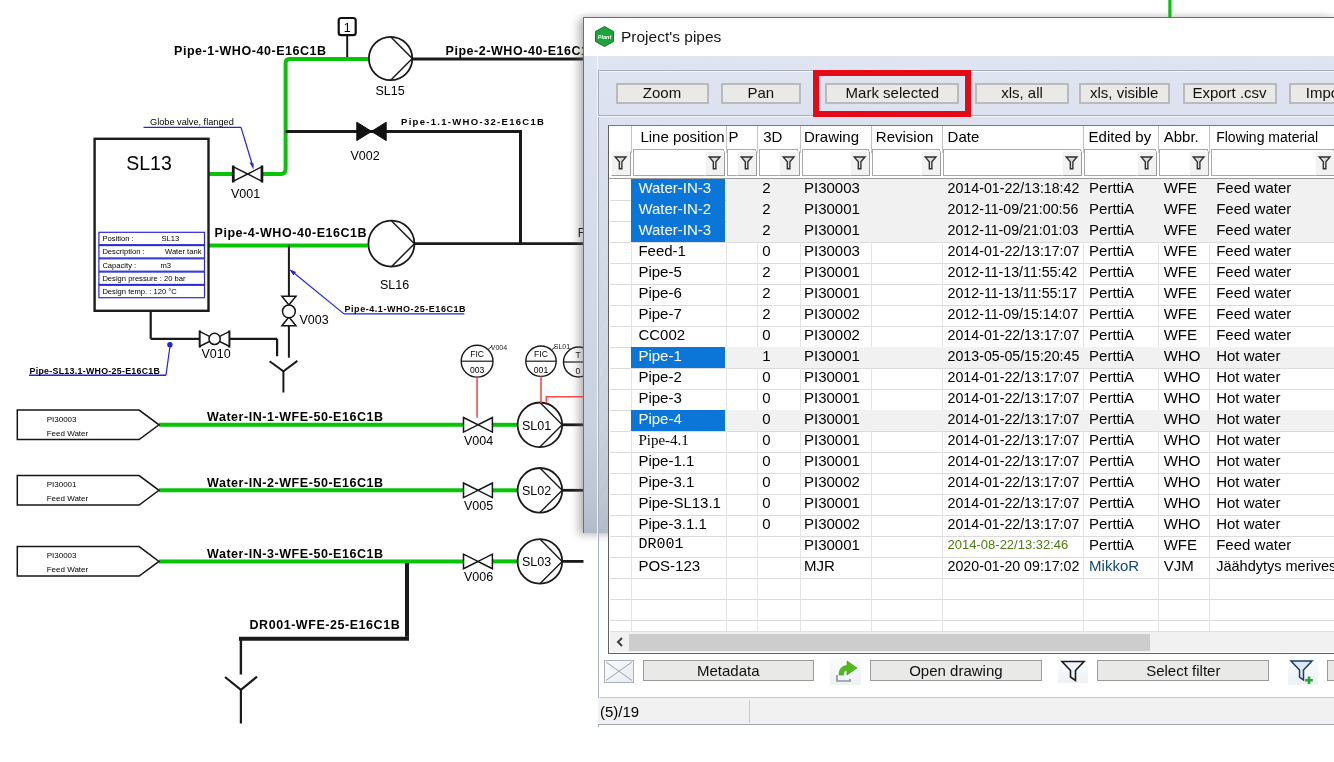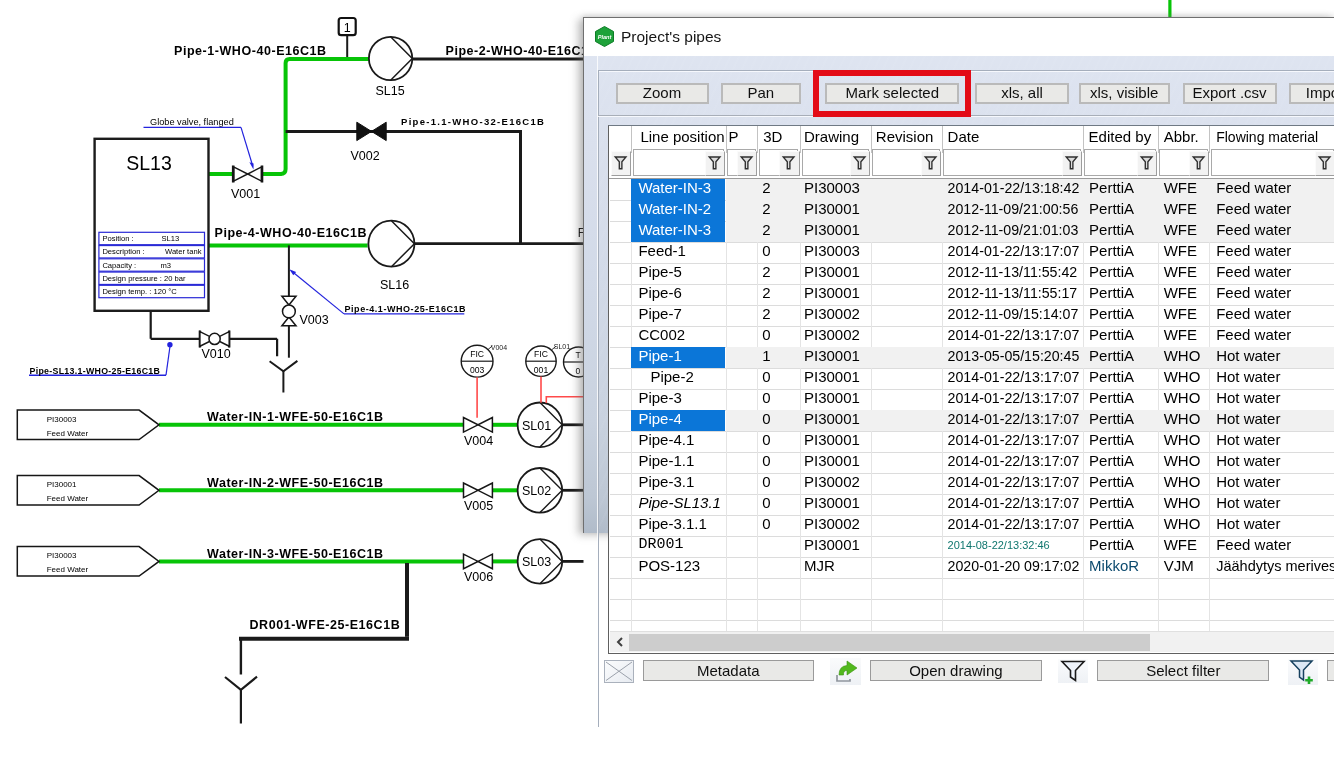--- a/index.html
+++ b/index.html
@@ -399,21 +399,21 @@
 <div class="ct" style="left:607.2px;top:200.5px;color:#000;">Feed water</div>
 <div style="position:absolute;left:116.5px;top:221.0px;width:610.5px;height:21.0px;background:#f1f1f1"></div>
 <div style="position:absolute;left:22.4px;top:221.0px;width:94.1px;height:21.0px;background:#0b76d8"></div>
 <div class="ct" style="left:29.4px;top:221.5px;color:#fff;">Pipe-1</div>
 <div class="ct" style="left:153.2px;top:221.5px;color:#000;">1</div>
 <div class="ct" style="left:195px;top:221.5px;color:#000;">PI30001</div>
 <div class="ct" style="left:338.6px;top:221.5px;color:#000;font-size:14.2px;">2013-05-05/15:20:45</div>
 <div class="ct" style="left:480.1px;top:221.5px;color:#000;">PerttiA</div>
 <div class="ct" style="left:554.7px;top:221.5px;color:#000;">WHO</div>
 <div class="ct" style="left:607.2px;top:221.5px;color:#000;">Hot water</div>
-<div class="ct" style="left:29.4px;top:242.5px;color:#000;margin-left:12px;">Pipe-2</div>
+<div class="ct" style="left:29.4px;top:242.5px;color:#000;">Pipe-2</div>
 <div class="ct" style="left:153.2px;top:242.5px;color:#000;">0</div>
 <div class="ct" style="left:195px;top:242.5px;color:#000;">PI30001</div>
 <div class="ct" style="left:338.6px;top:242.5px;color:#000;font-size:14.2px;">2014-01-22/13:17:07</div>
 <div class="ct" style="left:480.1px;top:242.5px;color:#000;">PerttiA</div>
 <div class="ct" style="left:554.7px;top:242.5px;color:#000;">WHO</div>
 <div class="ct" style="left:607.2px;top:242.5px;color:#000;">Hot water</div>
 <div class="ct" style="left:29.4px;top:263.5px;color:#000;">Pipe-3</div>
 <div class="ct" style="left:153.2px;top:263.5px;color:#000;">0</div>
 <div class="ct" style="left:195px;top:263.5px;color:#000;">PI30001</div>
 <div class="ct" style="left:338.6px;top:263.5px;color:#000;font-size:14.2px;">2014-01-22/13:17:07</div>
@@ -422,58 +422,58 @@
 <div class="ct" style="left:607.2px;top:263.5px;color:#000;">Hot water</div>
 <div style="position:absolute;left:116.5px;top:284.0px;width:610.5px;height:21.0px;background:#f1f1f1"></div>
 <div style="position:absolute;left:22.4px;top:284.0px;width:94.1px;height:21.0px;background:#0b76d8"></div>
 <div class="ct" style="left:29.4px;top:284.5px;color:#fff;">Pipe-4</div>
 <div class="ct" style="left:153.2px;top:284.5px;color:#000;">0</div>
 <div class="ct" style="left:195px;top:284.5px;color:#000;">PI30001</div>
 <div class="ct" style="left:338.6px;top:284.5px;color:#000;font-size:14.2px;">2014-01-22/13:17:07</div>
 <div class="ct" style="left:480.1px;top:284.5px;color:#000;">PerttiA</div>
 <div class="ct" style="left:554.7px;top:284.5px;color:#000;">WHO</div>
 <div class="ct" style="left:607.2px;top:284.5px;color:#000;">Hot water</div>
-<div class="ct" style="left:29.4px;top:305.5px;color:#000;">Pipe-4.1</div>
+<div class="ct" style="left:29.4px;top:305.5px;color:#000;font-family:Liberation Serif, serif;">Pipe-4.1</div>
 <div class="ct" style="left:153.2px;top:305.5px;color:#000;">0</div>
 <div class="ct" style="left:195px;top:305.5px;color:#000;">PI30001</div>
 <div class="ct" style="left:338.6px;top:305.5px;color:#000;font-size:14.2px;">2014-01-22/13:17:07</div>
 <div class="ct" style="left:480.1px;top:305.5px;color:#000;">PerttiA</div>
 <div class="ct" style="left:554.7px;top:305.5px;color:#000;">WHO</div>
 <div class="ct" style="left:607.2px;top:305.5px;color:#000;">Hot water</div>
 <div class="ct" style="left:29.4px;top:326.5px;color:#000;">Pipe-1.1</div>
 <div class="ct" style="left:153.2px;top:326.5px;color:#000;">0</div>
 <div class="ct" style="left:195px;top:326.5px;color:#000;">PI30001</div>
 <div class="ct" style="left:338.6px;top:326.5px;color:#000;font-size:14.2px;">2014-01-22/13:17:07</div>
 <div class="ct" style="left:480.1px;top:326.5px;color:#000;">PerttiA</div>
 <div class="ct" style="left:554.7px;top:326.5px;color:#000;">WHO</div>
 <div class="ct" style="left:607.2px;top:326.5px;color:#000;">Hot water</div>
 <div class="ct" style="left:29.4px;top:347.5px;color:#000;">Pipe-3.1</div>
 <div class="ct" style="left:153.2px;top:347.5px;color:#000;">0</div>
 <div class="ct" style="left:195px;top:347.5px;color:#000;">PI30002</div>
 <div class="ct" style="left:338.6px;top:347.5px;color:#000;font-size:14.2px;">2014-01-22/13:17:07</div>
 <div class="ct" style="left:480.1px;top:347.5px;color:#000;">PerttiA</div>
 <div class="ct" style="left:554.7px;top:347.5px;color:#000;">WHO</div>
 <div class="ct" style="left:607.2px;top:347.5px;color:#000;">Hot water</div>
-<div class="ct" style="left:29.4px;top:368.5px;color:#000;font-style:italic;">Pipe-SL13.1</div>
+<div class="ct" style="left:29.4px;top:368.5px;color:#000;">Pipe-SL13.1</div>
 <div class="ct" style="left:153.2px;top:368.5px;color:#000;">0</div>
 <div class="ct" style="left:195px;top:368.5px;color:#000;">PI30001</div>
 <div class="ct" style="left:338.6px;top:368.5px;color:#000;font-size:14.2px;">2014-01-22/13:17:07</div>
 <div class="ct" style="left:480.1px;top:368.5px;color:#000;">PerttiA</div>
 <div class="ct" style="left:554.7px;top:368.5px;color:#000;">WHO</div>
 <div class="ct" style="left:607.2px;top:368.5px;color:#000;">Hot water</div>
 <div class="ct" style="left:29.4px;top:389.5px;color:#000;">Pipe-3.1.1</div>
 <div class="ct" style="left:153.2px;top:389.5px;color:#000;">0</div>
 <div class="ct" style="left:195px;top:389.5px;color:#000;">PI30002</div>
 <div class="ct" style="left:338.6px;top:389.5px;color:#000;font-size:14.2px;">2014-01-22/13:17:07</div>
 <div class="ct" style="left:480.1px;top:389.5px;color:#000;">PerttiA</div>
 <div class="ct" style="left:554.7px;top:389.5px;color:#000;">WHO</div>
 <div class="ct" style="left:607.2px;top:389.5px;color:#000;">Hot water</div>
 <div class="ct" style="left:29.4px;top:410.5px;color:#000;font-family:Liberation Mono, monospace;">DR001</div>
 <div class="ct" style="left:195px;top:410.5px;color:#000;">PI30001</div>
-<div class="ct" style="left:338.6px;top:410.5px;color:#0f766e;font-size:11px;">2014-08-22/13:32:46</div>
+<div class="ct" style="left:338.6px;top:410.5px;color:#4d7c0f;font-size:13px;">2014-08-22/13:32:46</div>
 <div class="ct" style="left:480.1px;top:410.5px;color:#000;">PerttiA</div>
 <div class="ct" style="left:554.7px;top:410.5px;color:#000;">WFE</div>
 <div class="ct" style="left:607.2px;top:410.5px;color:#000;">Feed water</div>
 <div class="ct" style="left:29.4px;top:431.5px;color:#000;">POS-123</div>
 <div class="ct" style="left:195px;top:431.5px;color:#000;">MJR</div>
 <div class="ct" style="left:338.6px;top:431.5px;color:#000;font-size:14.2px;">2020-01-20 09:17:02</div>
 <div class="ct" style="left:480.1px;top:431.5px;color:#0c4a6e;">MikkoR</div>
 <div class="ct" style="left:554.7px;top:431.5px;color:#000;">VJM</div>
 <div class="ct" style="left:607.2px;top:431.5px;color:#000;font-size:14.5px;">Jäähdytys merivesi</div>    
         <div style="position:absolute;left:0;top:52.5px;width:727px;height:1px;background:#9b9b9b"></div>
@@ -503,13 +503,18 @@
         </svg>
   </div>
   <div class="bbtn" style="left:513.3px;top:642px;width:172px">Select filter</div>
   <div style="position:absolute;left:704px;top:641px;width:30px;height:26px;background:linear-gradient(#fbfcfd,#eef1f5)">
     <svg width="30" height="26" viewBox="0 0 30 26">
       <path d="M3,2 H24 L15.5,11 V21 L11.5,18 V11 Z" fill="#dce8f5" stroke="#17415f" stroke-width="1.5"></path>
       <path d="M21,17.5 V25 M17.2,21.2 H24.8" stroke="#1faa28" stroke-width="2.6"></path>
     </svg>
   </div>
   <div class="bbtn" style="left:742.5px;top:642px;width:9px"></div>
+  <div style="position:absolute;left:14px;top:678.5px;width:737px;height:28.5px;background:#f1f1f1;box-sizing:border-box;
+    border-top:1px solid #c9c9c9;border-bottom:1px solid #9fa8b2">
+    <div style="position:absolute;left:2px;top:0;height:27px;line-height:27px;font-size:15px;color:#000">(5)/19</div>
+    <div style="position:absolute;left:151px;top:2px;width:1px;height:23px;background:#c9c9c9"></div>
+  </div>
 </div>
 </div>
 </body></html>

